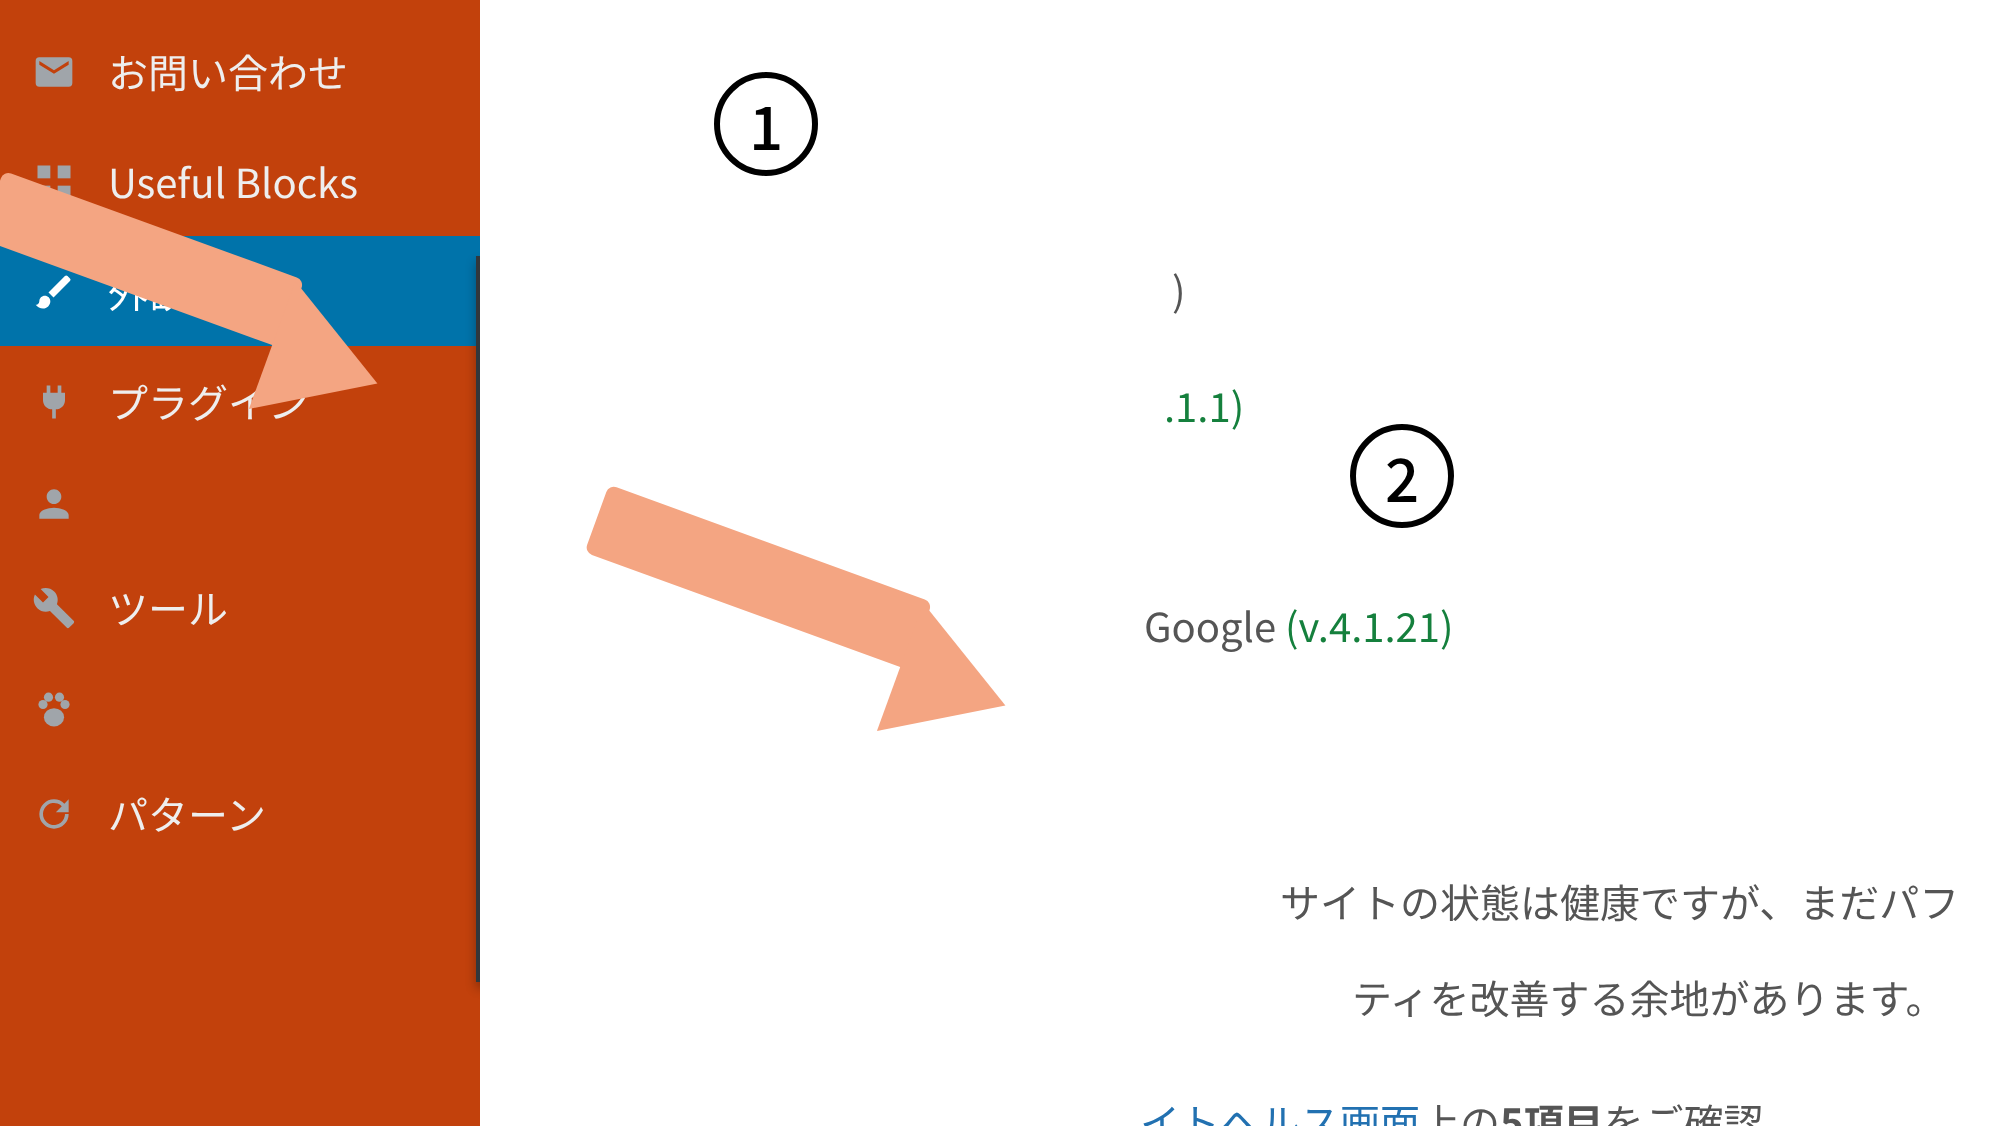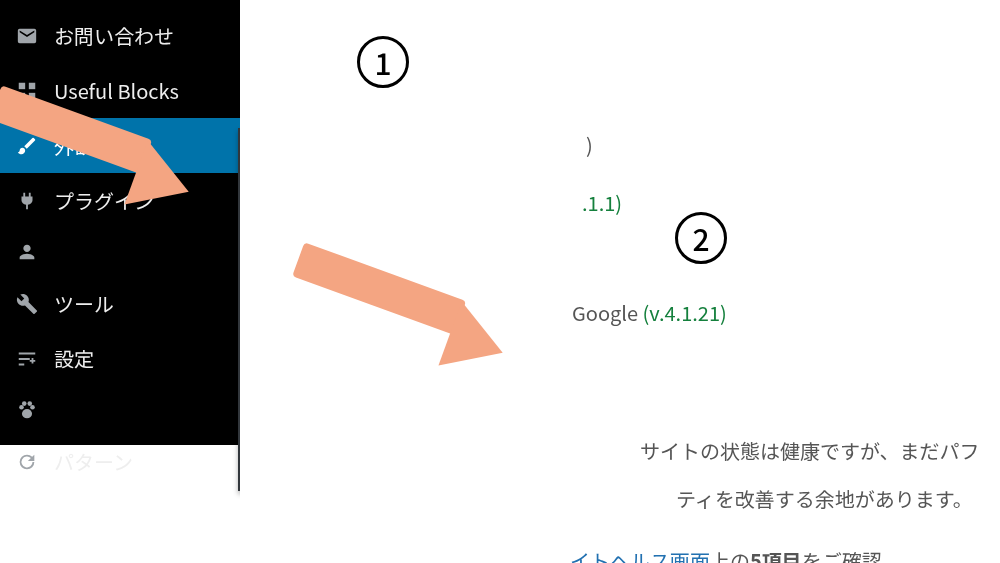--- a/index.html
+++ b/index.html
@@ -1,17 +1,17 @@
 <!DOCTYPE html>
 <html><head>
   <meta charset="utf-8">
   <style>
     * { margin:0; padding:0; box-sizing:border-box; font-family:"Yu Gothic","Meiryo","Noto Sans JP",sans-serif; }
     body { width:1000px; height:563px; overflow:hidden; position:relative; background:#fff; }
-    .sidebar { position:absolute; left:0; top:0; width:240px; height:445px; background:#000000; color:#eee; padding-top:8px; }
+    .sidebar { position:absolute; left:0; top:0; width:240px; height:563px; background:#c2410c; color:#eee; padding-top:8px; }
     .sidebar-item { display:flex; align-items:center; padding:13px 14px; font-size:20px; color:#eee; cursor:pointer; }
     .sidebar-item .icon { width:26px; display:inline-flex; align-items:center; justify-content:center; margin-right:14px; }
     .sidebar-item.active { background:#0073aa; color:#fff; }
     .sidebar-item.active .icon svg { fill:#fff; }
     .icon svg { width:22px; height:22px; fill:#a0a5aa; }
     .submenu { position:absolute; left:238px; top:128px; width:290px; background:#32373c; color:#eee; padding:14px 0; box-shadow:0 3px 5px rgba(0,0,0,.3); }
     .submenu-item { padding:11px 26px; font-size:20px; color:#eee; cursor:pointer; }
     .highlight-box { position:absolute; border:6px solid #f4a582; pointer-events:none; }
     .main { position:absolute; left:240px; top:0; width:760px; height:563px; background:#fff; color:#444; }
     .main-text { position:absolute; font-size:20px; color:#555; }
@@ -74,28 +74,20 @@
     <span class="icon">
         <svg viewBox="0 0 24 24">
           <path d="M22.7 19l-9.1-9.1c.9-2.3.4-5-1.5-6.9-2-2-5-2.4-7.4-1.3L9 6 6 9 1.6 4.7C.4 7.1.9 10.1 2.9 12.1c1.9 1.9 4.6 2.4 6.9 1.5l9.1 9.1c.4.4 1 .4 1.4 0l2.3-2.3c.5-.4.5-1.1.1-1.4z"></path>
         </svg>
       </span>
     <span>ツール</span>
   </div>
   <div class="sidebar-item">
     <span class="icon">
         <svg viewBox="0 0 24 24">
-          <path d="M3 17h6v2H3v-2zm0-6h12v2H3v-2zm0-6h18v2H3V5zm16 12v-2h2v-2h-2v-2h-2v2h-2v2h2v2h2z"></path>
-        </svg>
-      </span>
-    <span>設定</span>
-  </div>
-  <div class="sidebar-item">
-    <span class="icon">
-        <svg viewBox="0 0 24 24">
           <circle cx="6" cy="9" r="2.5"></circle>
           <circle cx="18" cy="9" r="2.5"></circle>
           <circle cx="9" cy="5" r="2.5"></circle>
           <circle cx="15" cy="5" r="2.5"></circle>
           <ellipse cx="12" cy="16" rx="5.5" ry="5"></ellipse>
         </svg>
       </span>
   </div>
   <div class="sidebar-item">
     <span class="icon">

